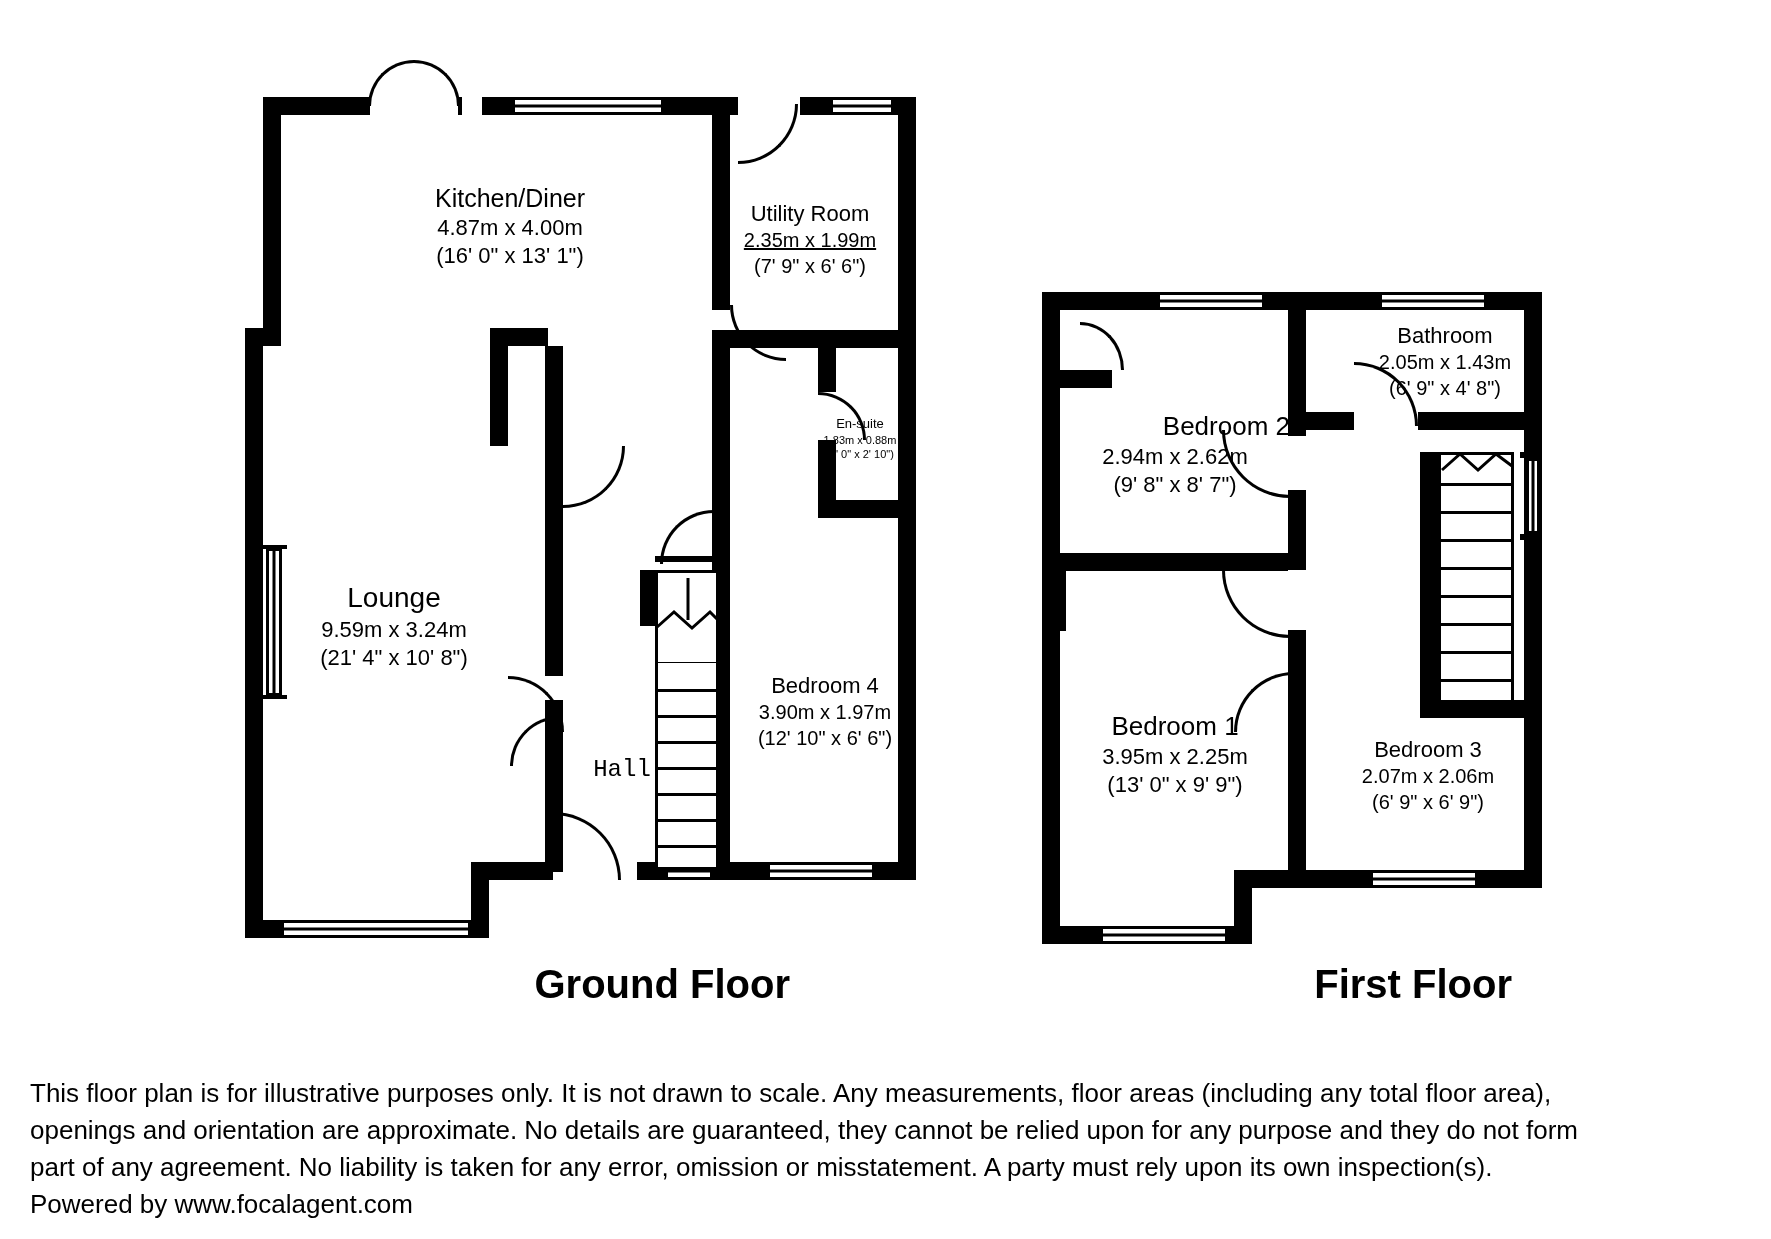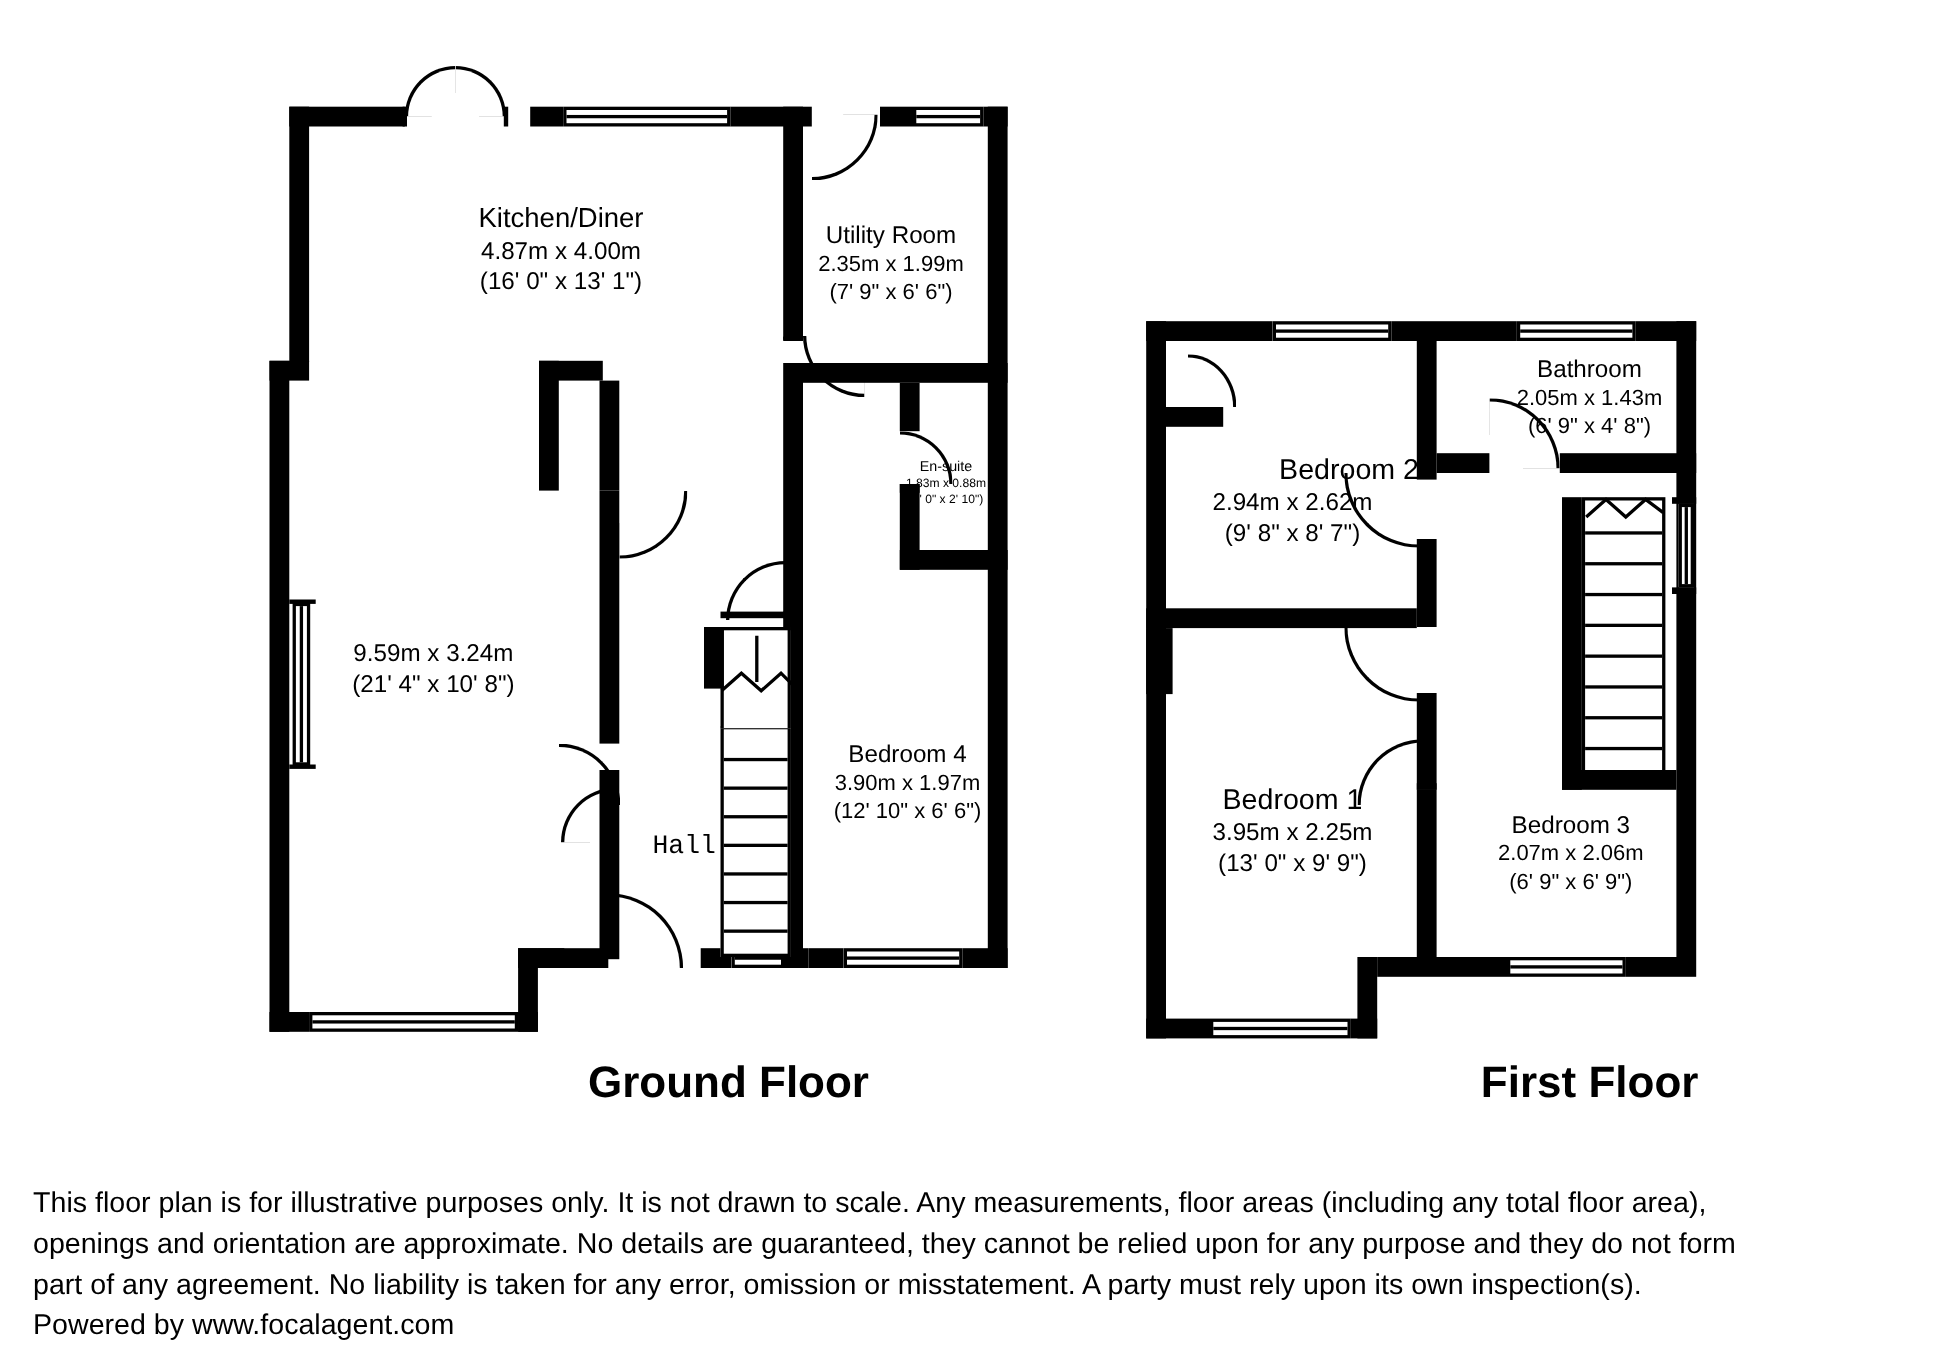--- a/index.html
+++ b/index.html
@@ -216,31 +216,32 @@
     <div class="door tl" style="left:510px; top:716px; width:50px; height:50px;"></div>
 
     <div class="label" style="left:360px; top:182px; width:300px;">
       <span class="rm-name">Kitchen/Diner</span>
       <span class="rm-dim">4.87m x 4.00m</span>
       <span class="rm-dim">(16' 0" x 13' 1")</span>
     </div>
 
     <div class="label" style="left:705px; top:200px; width:210px;">
       <span class="rm-name" style="font-size:22px;">Utility Room</span>
-      <span class="rm-dim" style="font-size:20px;">2.35m x 1.99m</span>
+      <span class="rm-dim" style="font-size:20px;text-decoration:underline;">2.35m x 1.99m</span>
       <span class="rm-dim" style="font-size:20px;">(7' 9" x 6' 6")</span>
     </div>
 
     <div class="label small" style="left:790px; top:416px; width:140px;">
       <span class="rm-name">En-suite</span>
       <span class="rm-dim">1.83m x 0.88m</span>
       <span class="rm-dim">(6' 0" x 2' 10")</span>
     </div>
 
     <div class="label" style="left:264px; top:580px; width:260px;">
+      <span class="rm-name" style="font-size:28px;">Lounge</span>
       <span class="rm-dim">9.59m x 3.24m</span>
       <span class="rm-dim">(21' 4" x 10' 8")</span>
     </div>
 
     <div class="label" style="left:730px; top:672px; width:190px;">
       <span class="rm-name" style="font-size:22px;">Bedroom 4</span>
       <span class="rm-dim" style="font-size:20px;">3.90m x 1.97m</span>
       <span class="rm-dim" style="font-size:20px;">(12' 10" x 6' 6")</span>
     </div>
 
@@ -332,21 +333,21 @@
       <span class="rm-dim">3.95m x 2.25m</span>
       <span class="rm-dim">(13' 0" x 9' 9")</span>
     </div>
 
     <div class="label" style="left:1318px; top:736px; width:220px;">
       <span class="rm-name" style="font-size:22px;">Bedroom 3</span>
       <span class="rm-dim" style="font-size:20px;">2.07m x 2.06m</span>
       <span class="rm-dim" style="font-size:20px;">(6' 9" x 6' 9")</span>
     </div>
 
-    <div class="floor-title" style="left:1124px; top:962px; width:420px;">First Floor</div>
+    <div class="floor-title" style="left:1092px; top:962px; width:420px;">First Floor</div>
   </div>
 
 </div>
 
 <div id="disclaimer">
   <p>This floor plan is for illustrative purposes only. It is not drawn to scale. Any measurements, floor areas (including any total floor area),</p>
   <p>openings and orientation are approximate. No details are guaranteed, they cannot be relied upon for any purpose and they do not form</p>
   <p>part of any agreement. No liability is taken for any error, omission or misstatement. A party must rely upon its own inspection(s).</p>
   <p>Powered by www.focalagent.com</p>
 </div>

